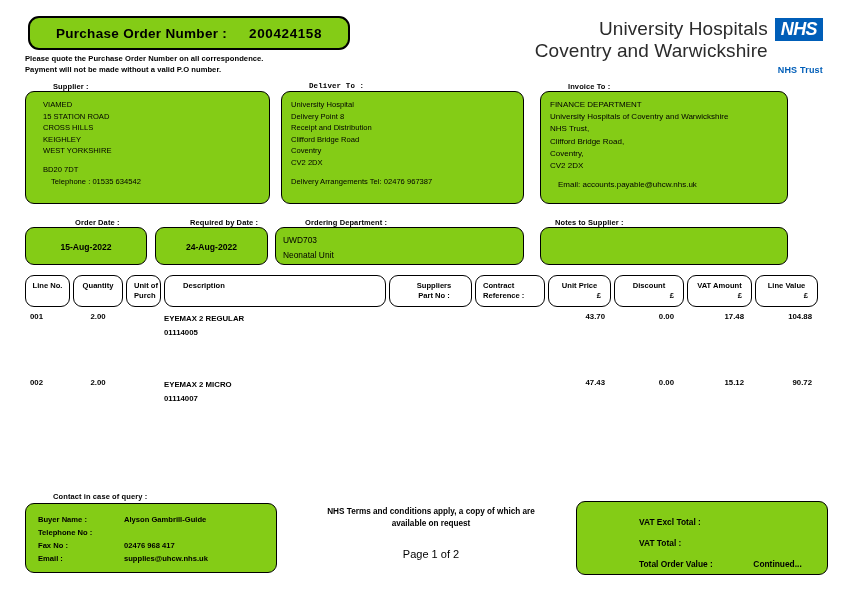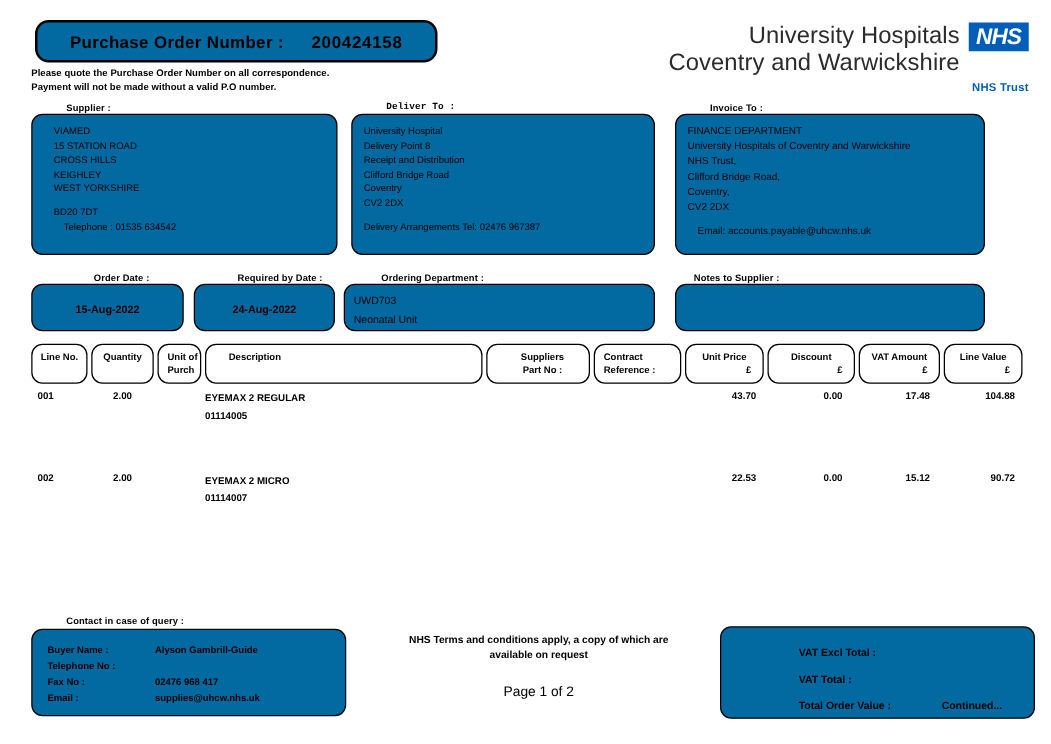--- a/index.html
+++ b/index.html
@@ -15,21 +15,21 @@
     color: #000;
     overflow: hidden;
   }
   .page { position: absolute; inset: 0; }
 
   
   .rbox {
     position: absolute;
     border: 1.6px solid #000;
     border-radius: 9px;
-    background: #0369a1;
+    background: #84cc16;
   }
   .caption {
     position: absolute;
     font-size: 7.5px;
     font-weight: bold;
     letter-spacing: .1px;
     white-space: nowrap;
     padding-left: 28px;
   }
 
@@ -287,21 +287,21 @@
     <div class="c cell-val">104.88</div>
   </div>
 
   <div class="row" style="top:378px;">
     <div class="c cell-line">002</div>
     <div class="c cell-qty">2.00</div>
     <div class="c cell-desc">
       <div>EYEMAX 2 MICRO</div>
       <div>01114007</div>
     </div>
-    <div class="c cell-price">22.53</div>
+    <div class="c cell-price">47.43</div>
     <div class="c cell-disc">0.00</div>
     <div class="c cell-vat">15.12</div>
     <div class="c cell-val">90.72</div>
   </div>
 
   <div class="caption" id="contact-cap">Contact in case of query :</div>
   <div class="rbox" id="contact-box">
     <div class="contact-grid">
       <div>Buyer Name :</div>
       <div>Alyson Gambrill-Guide</div>

